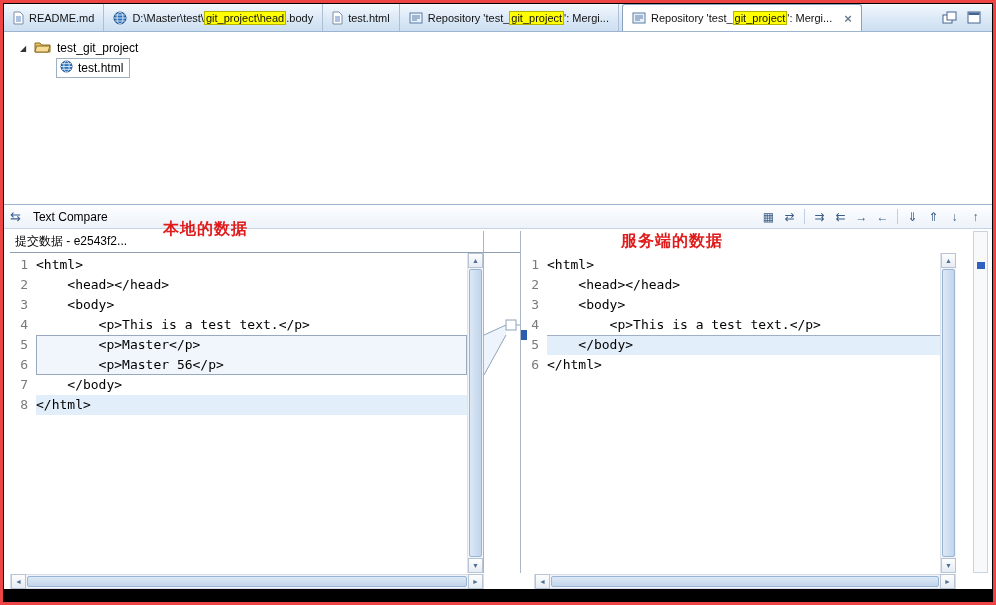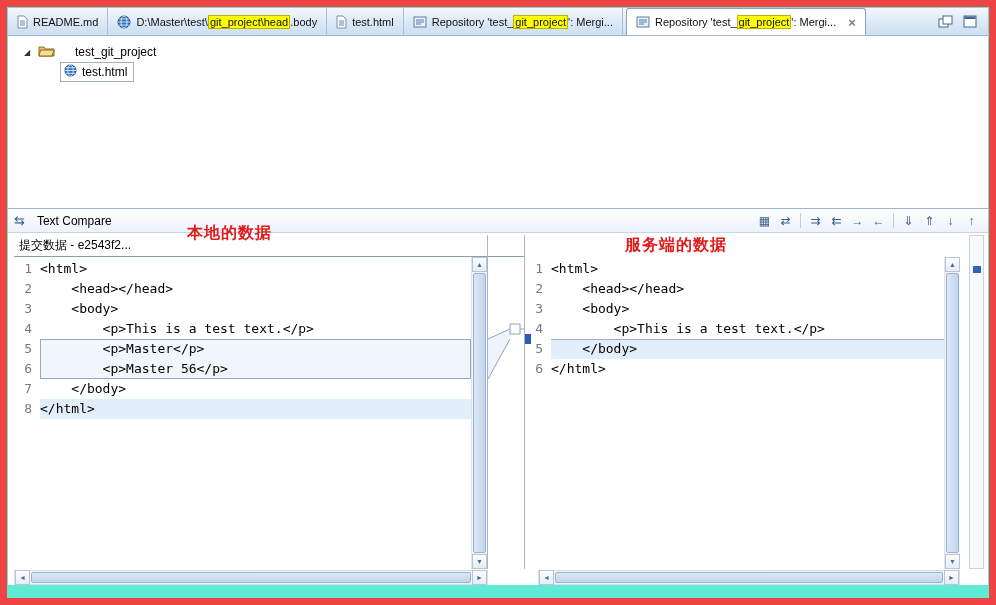--- a/index.html
+++ b/index.html
@@ -1,19 +1,19 @@
 <!DOCTYPE html>
 <html><head>
 <meta charset="utf-8">
 <style>
   * { box-sizing: border-box; margin: 0; padding: 0; }
   html, body { width: 996px; height: 605px; overflow: hidden; }
   body { font-family: "Liberation Sans", sans-serif; background: #dfeaf6; position: relative; }
 
-  .window { position: absolute; inset: 0; background: #5eead4; border: 7px solid #ef4444; }
+  .window { position: absolute; inset: 0; background: #000000; border: 3px solid #ef4444; }
 
   
   .tabbar { position: absolute; left: 1px; right: 1px; top: 1px; height: 28px;
     background: linear-gradient(#f3f8fd, #dbe8f6 55%, #cddff2);
     border-bottom: 1px solid #9db4cf; display: flex; align-items: stretch; }
   .tab { display: flex; align-items: center; gap: 5px; padding: 0 9px; font-size: 11px;
     color: #111; border-right: 1px solid #aebfd4; white-space: nowrap; cursor: default; }
   .tab.active { background: #ffffff; border: 1px solid #8aa2bf; border-bottom: none;
     border-radius: 3px 3px 0 0; margin-left: 3px; }
   .tab .hl { background: #ffff00; border: 1px solid #b5b500; padding: 0 1px; }
@@ -23,21 +23,21 @@
   .wc-btn { display: inline-flex; }
 
   
   .structure-panel { position: absolute; left: 1px; right: 1px; top: 29px; height: 172px; background: #fff; }
   .sc-header { font-size: 12px; color: #000; padding: 7px 10px 6px 10px; border-bottom: 1px solid #e3eaf2; }
   .tree { padding: 6px 0 0 0; font-size: 12px; }
   .trow { height: 20px; display: flex; align-items: center; }
   .trow.root { padding-left: 16px; }
   .trow.child { padding-left: 52px; }
   .texp { width: 14px; font-size: 8px; color: #333; }
-  .tree-label { margin-left: 20px; }
+  .tree-label { margin-left: 6px; }
   .sel-box { display: inline-flex; align-items: center; gap: 5px; border: 1px solid #9fb0c2;
     padding: 1px 6px 1px 3px; background: #fff; }
 
   
   .tc-panel { position: absolute; left: 1px; right: 1px; top: 201px; bottom: 13px; background: #fff;
     border-top: 1px solid #9db4cf; }
   .tc-header { height: 24px; background: linear-gradient(#fdfeff, #edf3fa);
     border-bottom: 1px solid #c6d4e4; display: flex; align-items: center; padding: 0 6px; gap: 6px; }
   .tc-title { font-size: 12px; color: #000; margin-left: 6px; }
   .tc-compare-glyph { color: #3a5f8e; font-size: 13px; }
@@ -84,21 +84,21 @@
   .h-thumb { position: absolute; top: 1px; bottom: 1px; left: 16px; right: 16px;
     background: linear-gradient(#dce8f6, #c2d5ec); border: 1px solid #9ab4d4; border-radius: 2px; }
 
   .overview { position: absolute; right: 4px; top: 2px; bottom: 16px; width: 15px;
     background: #f7f9fb; border: 1px solid #c8d4e2; }
   .ov-marker { position: absolute; left: 3px; top: 30px; width: 8px; height: 7px; background: #3060c0; }
 
   
   .annotation { position: absolute; color: #e01b1b; font-size: 16px; font-weight: 600;
     letter-spacing: 1px; z-index: 50; pointer-events: none; }
-  .annotation.local { left: 180px; top: 216px; }
+  .annotation.local { left: 160px; top: 216px; }
   .annotation.server { left: 618px; top: 228px; }
 </style>
 </head>
 <body>
 
 <div class="window">
 
   <div class="tabbar">
     <div class="tab">
       <span class="icon">

